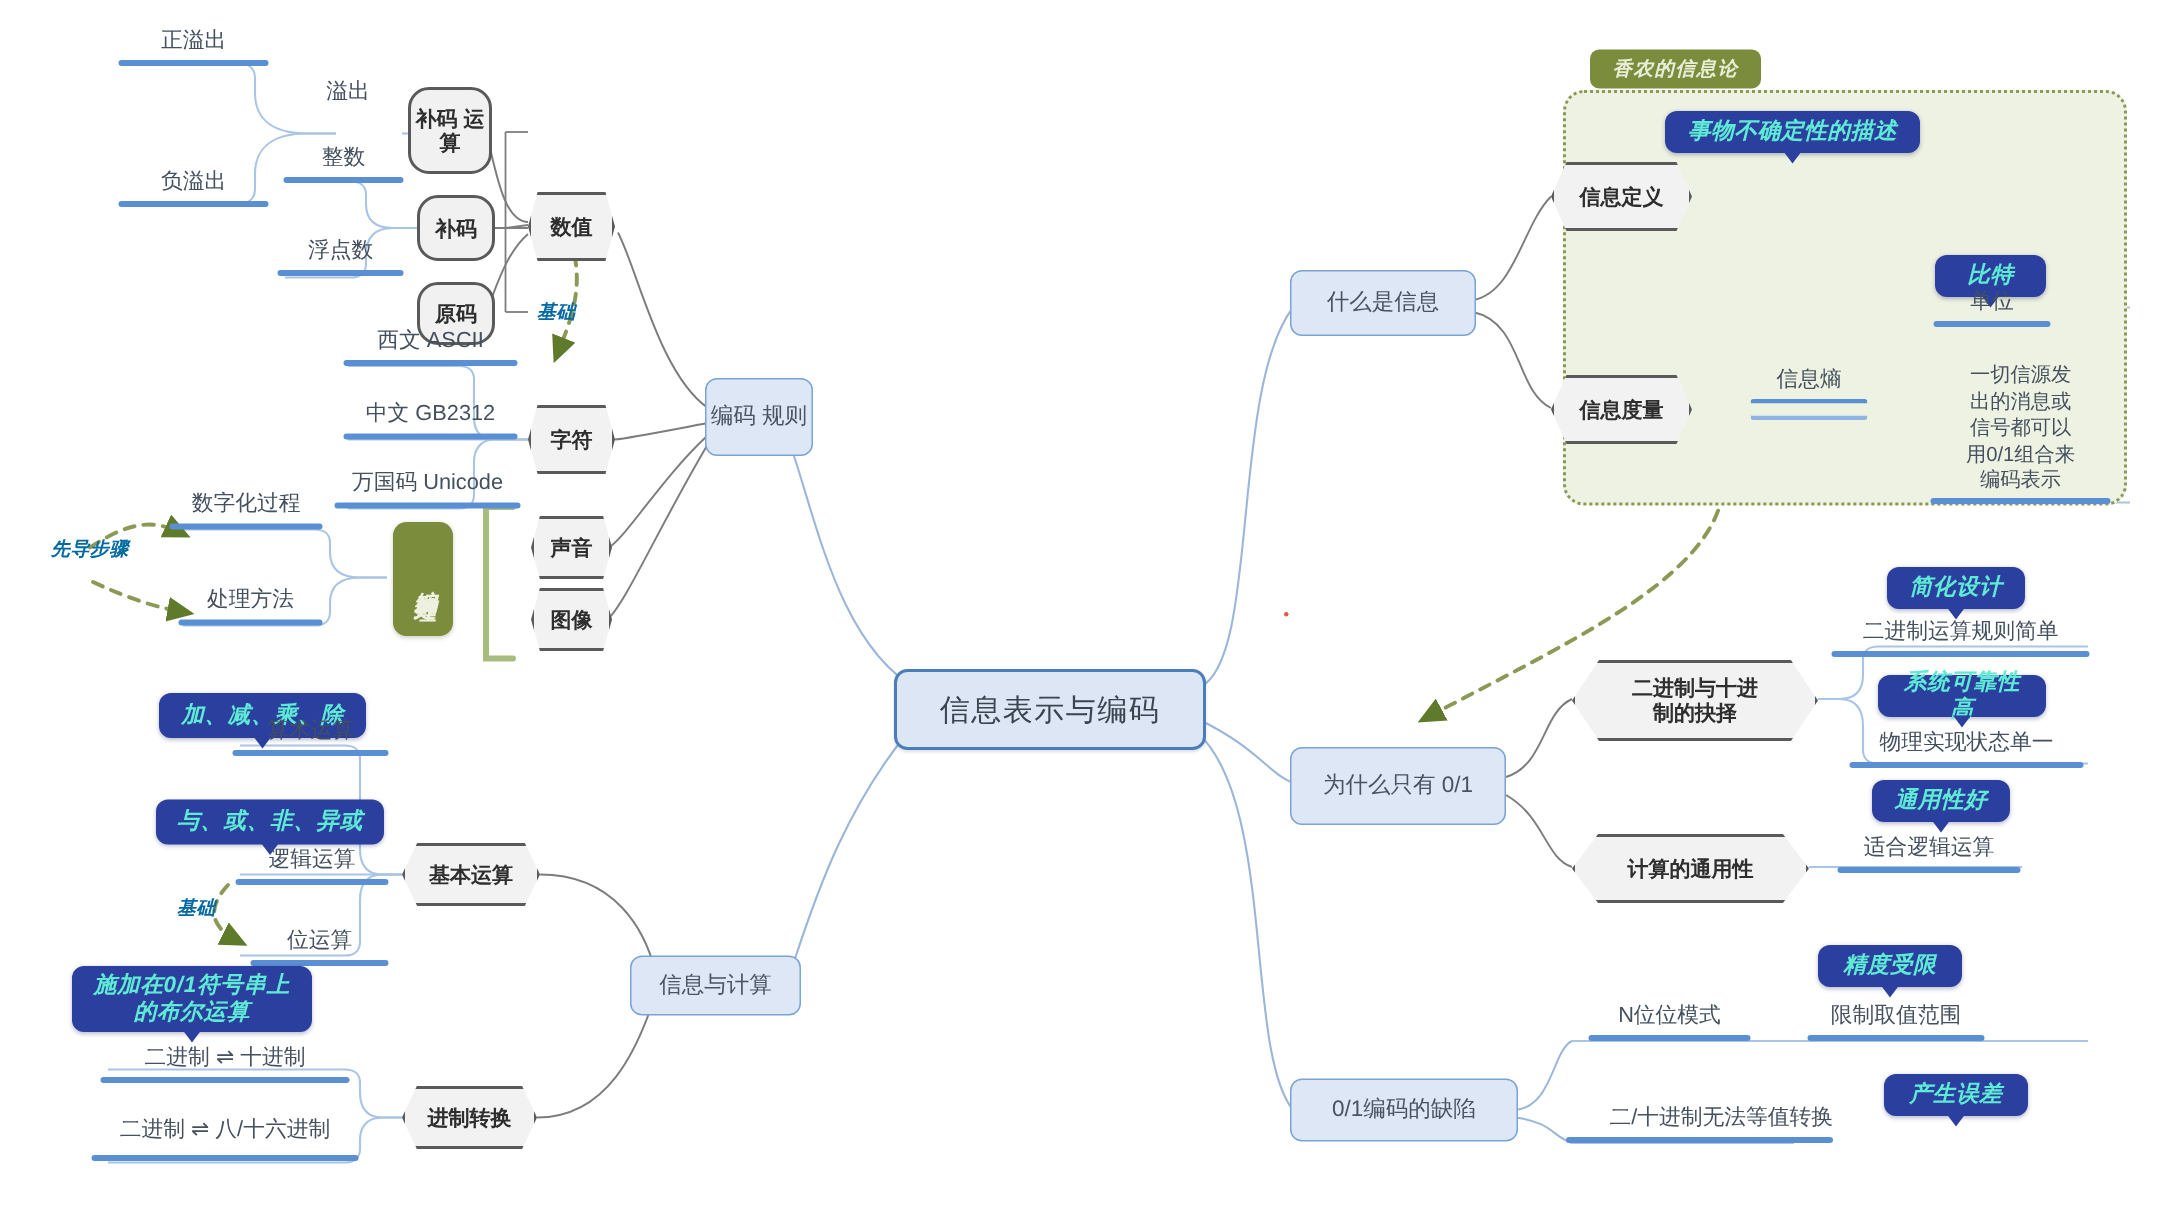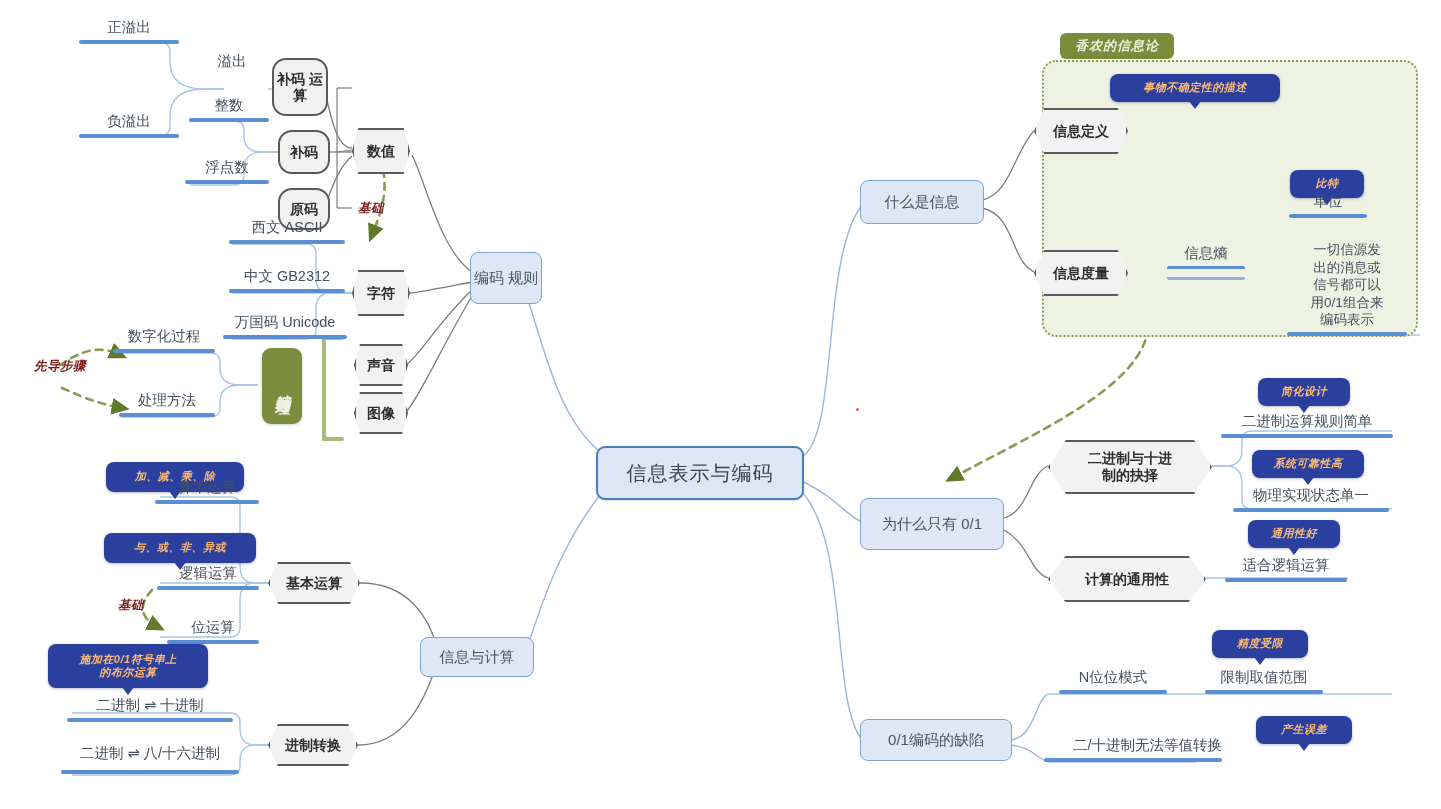--- a/index.html
+++ b/index.html
@@ -47,22 +47,22 @@
     padding-bottom:4px;white-space:pre-line;
   }
   .leaf .ul{display:block;height:4px;border-radius:2px;background:#5b8fd4;margin-top:3px;}
   .leaf.dbl .ul{
     height:8px;background:transparent;
     border-top:3px solid #5b8fd4;border-bottom:3px solid #8fb4e2;
   }
 
   
   .badge{
-    position:absolute;background:#2b3f9e;color:#fdba74;border-radius:8px;
-    font-size:11px;font-weight:bold;font-style:italic;letter-spacing:.5px;
+    position:absolute;background:#2b3f9e;color:#5eead4;border-radius:8px;
+    font-size:15px;font-weight:bold;font-style:italic;letter-spacing:.5px;
     display:flex;align-items:center;justify-content:center;text-align:center;
     padding:4px 10px;box-sizing:border-box;line-height:1.2;
     box-shadow:0 1px 3px rgba(20,30,90,.3);
   }
   .badge::after{
     content:"";position:absolute;bottom:-7px;left:50%;margin-left:-6px;
     width:0;height:0;border-left:6px solid transparent;border-right:6px solid transparent;
     border-top:8px solid #2b3f9e;
   }
 
@@ -79,21 +79,21 @@
   
   .green-vert{
     position:absolute;background:#7b8c3c;color:#eef0e0;border-radius:9px;
     font-size:15px;font-style:italic;font-weight:bold;letter-spacing:2px;
     writing-mode:vertical-rl;text-orientation:upright;
     display:flex;align-items:center;justify-content:center;
     box-shadow:0 1px 3px rgba(60,70,30,.25);
   }
   
   .annot{
-    position:absolute;color:#7f1d1d;font-size:12.5px;font-style:italic;font-weight:bold;
+    position:absolute;color:#0369a1;font-size:12.5px;font-style:italic;font-weight:bold;
     letter-spacing:.5px;white-space:nowrap;
   }
   .redmark{position:absolute;width:3px;height:3px;background:#e05b4a;border-radius:50%;}
 </style>
 </head>
 <body>
 
 <div id="canvas">
 
   <svg class="wires" viewBox="0 0 1441 809">

